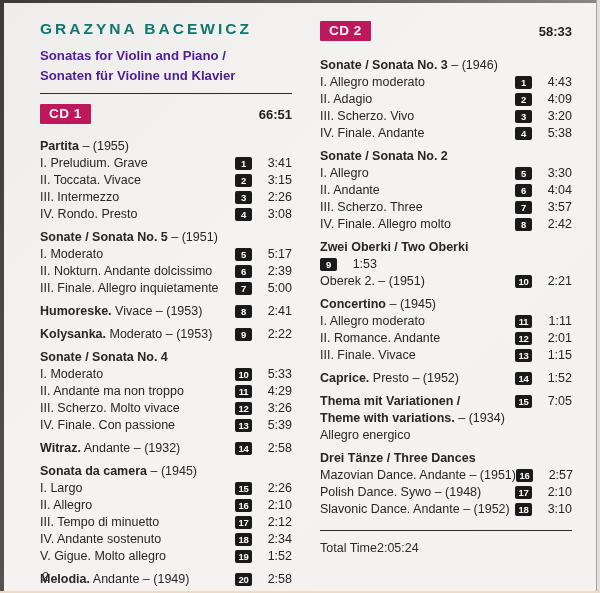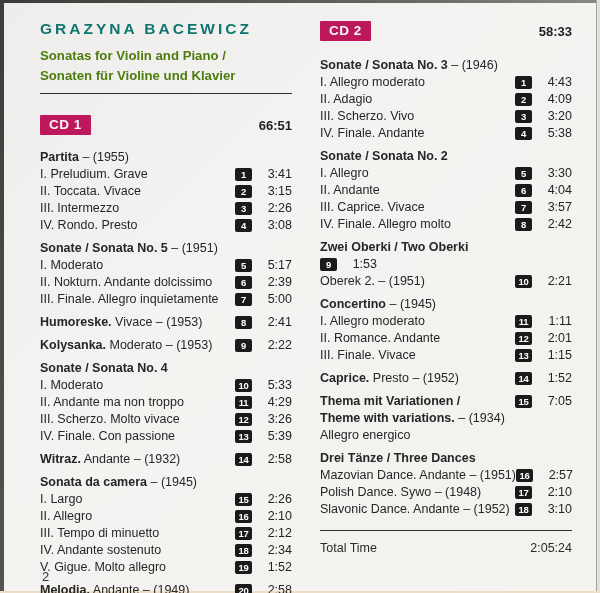--- a/index.html
+++ b/index.html
@@ -14,41 +14,41 @@
   .edge-top{position:absolute;left:0;top:0;width:100%;height:3px;background:linear-gradient(90deg,#3a3a38,#6b6965 70%,#8a8884);}
   .edge-right{position:absolute;right:3px;top:0;width:1.5px;height:100%;background:#a4a29e;}
   .edge-right-outer{position:absolute;right:0;top:0;width:3px;height:100%;background:#e3e1de;}
   .edge-bottom{position:absolute;left:0;bottom:0;width:100%;height:2px;background:#ecdcc8;}
 
   .col{position:absolute;top:14px;width:252px;}
   .col-left{left:40px;}
   .col-right{left:320px;}
 
   .composer{font-size:15.5px;font-weight:bold;letter-spacing:3px;color:#0f766e;margin:6px 0 8px 0;white-space:nowrap;}
-  .album-title{font-size:13.2px;font-weight:bold;line-height:20px;color:#4d7c0f;}
+  .album-title{font-size:13.2px;font-weight:bold;line-height:20px;color:#4c1d95;}
   .header-rule{border:0;border-bottom:1.7px solid #2d2d2b;margin:7px 0 0 0;}
 
   .cd-row{display:flex;justify-content:space-between;align-items:center;height:22px;}
-  .cd-row-left{margin-top:20px;margin-bottom:13px;}
+  .cd-row-left{margin-top:9px;margin-bottom:13px;}
   .cd-row-right{margin-top:6px;margin-bottom:15px;}
   .cd-badge{background:#be185d;color:#f6f6f6;font-weight:bold;font-size:13.5px;padding:2px 9px 3px 9px;letter-spacing:0.5px;border-radius:1px;}
   .cd-duration{font-weight:bold;font-size:13px;color:#1f1f1f;}
 
   .block{margin-bottom:6px;}
   .row{display:flex;align-items:center;line-height:17px;min-height:17px;font-size:12.5px;}
   .rt{flex:1;white-space:nowrap;overflow:visible;}
   .b{font-weight:bold;}
   .badge{display:inline-block;width:17px;height:12.5px;line-height:13px;text-align:center;
          background:#1a1a1a;color:#fff;font-weight:bold;font-size:9.5px;border-radius:2px;
          letter-spacing:-0.3px;flex:none;}
   .time{width:38px;text-align:right;flex:none;font-size:12.5px;color:#242424;}
   .badge + .time{margin-left:2px;}
 
   .footer-rule{border:0;border-bottom:1.7px solid #2d2d2b;margin:12px 0 0 0;}
-  .total-row{display:flex;justify-content:space-between;margin-top:10px;font-size:12.5px;color:#2a2a2a;}
+  .total-row{display:flex;justify-content:flex-start;margin-top:10px;font-size:12.5px;color:#2a2a2a;}
 
   .page-number{position:absolute;left:42px;top:569px;font-size:13px;color:#333;}
 </style>
 </head>
 <body>
 
 <div class="edge-left"></div>
 <div class="edge-top"></div>
 <div class="edge-right-outer"></div>
 <div class="edge-right"></div>
@@ -234,21 +234,21 @@
           <div class="rt"><span>I. Allegro</span></div>
           <span class="badge">5</span>
           <span class="time">3:30</span>
         </div>
         <div class="row">
           <div class="rt"><span>II. Andante</span></div>
           <span class="badge">6</span>
           <span class="time">4:04</span>
         </div>
         <div class="row">
-          <div class="rt"><span>III. Caprice. Vivace</span></div>
+          <div class="rt"><span>III. Scherzo. Three</span></div>
           <span class="badge">7</span>
           <span class="time">3:57</span>
         </div>
         <div class="row">
           <div class="rt"><span>IV. Finale. Allegro molto</span></div>
           <span class="badge">8</span>
           <span class="time">2:42</span>
         </div>
       </div>
       <div class="block">

